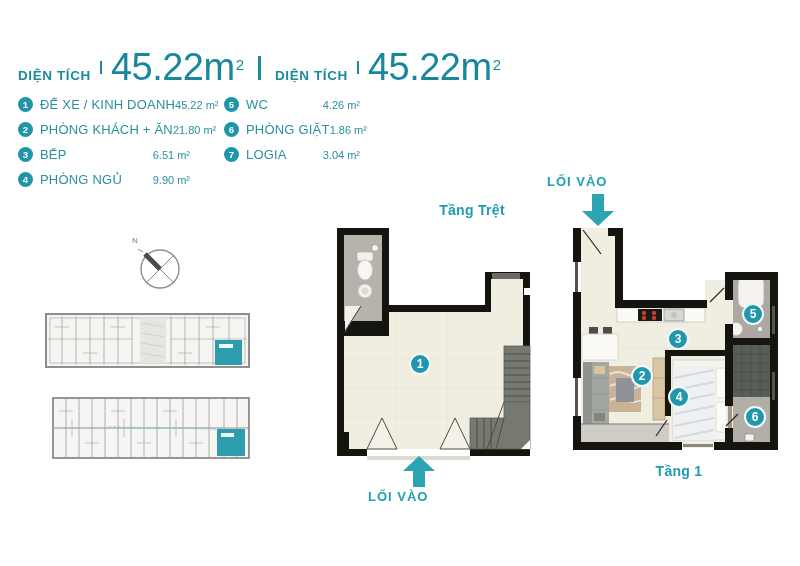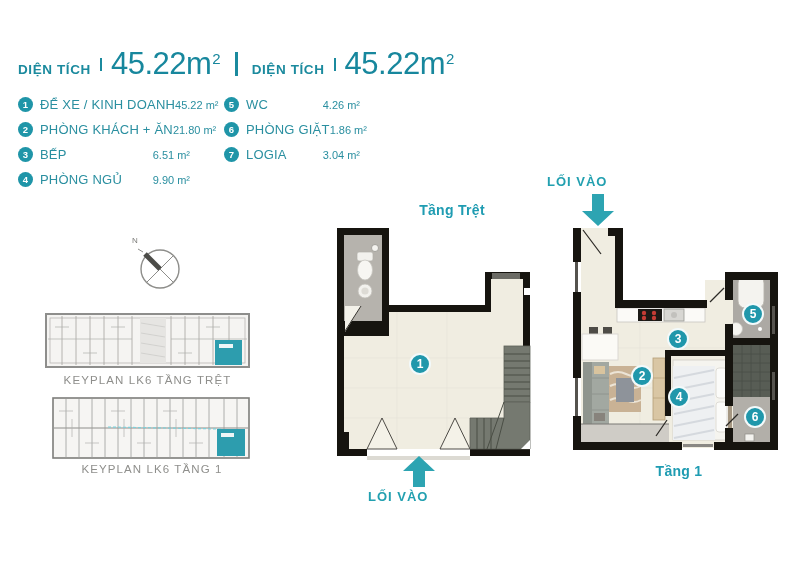--- a/index.html
+++ b/index.html
@@ -4,21 +4,21 @@
 <style>
   html,body{margin:0;padding:0;background:#ffffff;}
   body{font-family:"Liberation Sans","DejaVu Sans",sans-serif;}
   #page{position:relative;width:800px;height:566px;background:#ffffff;overflow:hidden;}
 
   
   .hdr{position:absolute;left:18px;top:46px;display:flex;align-items:baseline;color:#17879d;}
   .hdr-block{display:flex;align-items:baseline;}
   .hdr-label{font-size:13.5px;font-weight:700;letter-spacing:.6px;color:#1b8a9e;}
   .hdr-minibar{width:2px;height:13px;background:#1b8a9e;margin:0 9px 0 9px;align-self:center;}
-  .hdr-value{font-size:31px;font-weight:500;letter-spacing:-.5px;color:#17879d;}
+  .hdr-value{font-size:38px;font-weight:500;letter-spacing:-.5px;color:#17879d;}
   .hdr-sup{font-size:15px;font-weight:500;vertical-align:super;position:relative;top:-10px;margin-left:1px;}
   .hdr-divider{width:3px;height:24px;background:#1b8a9e;margin:0 14px;align-self:center;}
 
   
   .legend-col{position:absolute;top:92px;}
   .legend-col.c1{left:18px;width:172px;}
   .legend-col.c2{left:224px;width:136px;}
   .legend-row{display:flex;align-items:center;height:25px;}
   .lg-badge{width:15px;height:15px;border-radius:50%;background:#1f95a8;color:#fff;
             font-size:9.5px;font-weight:700;display:flex;align-items:center;justify-content:center;flex:0 0 15px;}
@@ -140,21 +140,20 @@
       <g stroke="#c9c8c5" stroke-width="0.7">
         <line x1="96" y1="10" x2="120" y2="14"></line>
           <line x1="96" y1="20" x2="120" y2="24"></line>
         <line x1="96" y1="30" x2="120" y2="34"></line>
           <line x1="96" y1="40" x2="120" y2="44"></line>
       </g>
       <rect x="170" y="27" width="27" height="25" fill="#2d9dae"></rect>
       <rect x="174" y="31" width="14" height="4" fill="#eef6f7"></rect>
     </svg>
   </div>
-  <div class="keycap" style="left:35px;top:374px;width:225px;">KEYPLAN LK6 TẦNG TRỆT</div>
 
   <div style="position:absolute;left:52px;top:397px;">
     <svg width="198" height="64" viewBox="0 0 198 64">
       <rect x="1" y="1" width="196" height="60" fill="#f6f5f3" stroke="#7d7d7a" stroke-width="1.6"></rect>
       <line x1="2" y1="31" x2="196" y2="31" stroke="#8e8e8b" stroke-width="1"></line>
       <g stroke="#9d9c99" stroke-width="0.8">
         <line x1="14" y1="2" x2="14" y2="61"></line>
           <line x1="27" y1="2" x2="27" y2="61"></line>
         <line x1="40" y1="2" x2="40" y2="61"></line>
           <line x1="53" y1="2" x2="53" y2="61"></line>
@@ -178,23 +177,22 @@
           <line x1="137" y1="46" x2="151" y2="46"></line>
         <line x1="20" y1="22" x2="20" y2="40"></line>
           <line x1="72" y1="22" x2="72" y2="40"></line>
         <line x1="124" y1="22" x2="124" y2="40"></line>
       </g>
       <line x1="56" y1="30" x2="170" y2="32" stroke="#7fd0da" stroke-width="1.2" stroke-dasharray="3,2"></line>
       <rect x="165" y="32" width="28" height="27" fill="#2d9dae"></rect>
       <rect x="169" y="36" width="13" height="4" fill="#eef6f7"></rect>
     </svg>
   </div>
-  <div class="keycap" style="left:42px;top:463px;width:220px;">KEYPLAN LK6 TẦNG 1</div>
-
-  <div class="plan-title" style="left:352px;top:202px;width:200px;">Tầng Trệt</div>
+
+  <div class="plan-title" style="left:372px;top:202px;width:200px;">Tầng Trệt</div>
 
   <div class="plan" style="left:337px;top:228px;width:200px;height:235px;">
     <svg width="200" height="235" viewBox="0 0 200 235">
 
       <polygon points="7,100 52,100 52,84 148,84 148,51 186,51 186,221 7,221" fill="#f0ede1"></polygon>
 
       <g stroke="#e6e3d6" stroke-width="0.6">
         <line x1="7" y1="130" x2="186" y2="130"></line>
           <line x1="7" y1="160" x2="186" y2="160"></line>
         <line x1="7" y1="190" x2="186" y2="190"></line>

